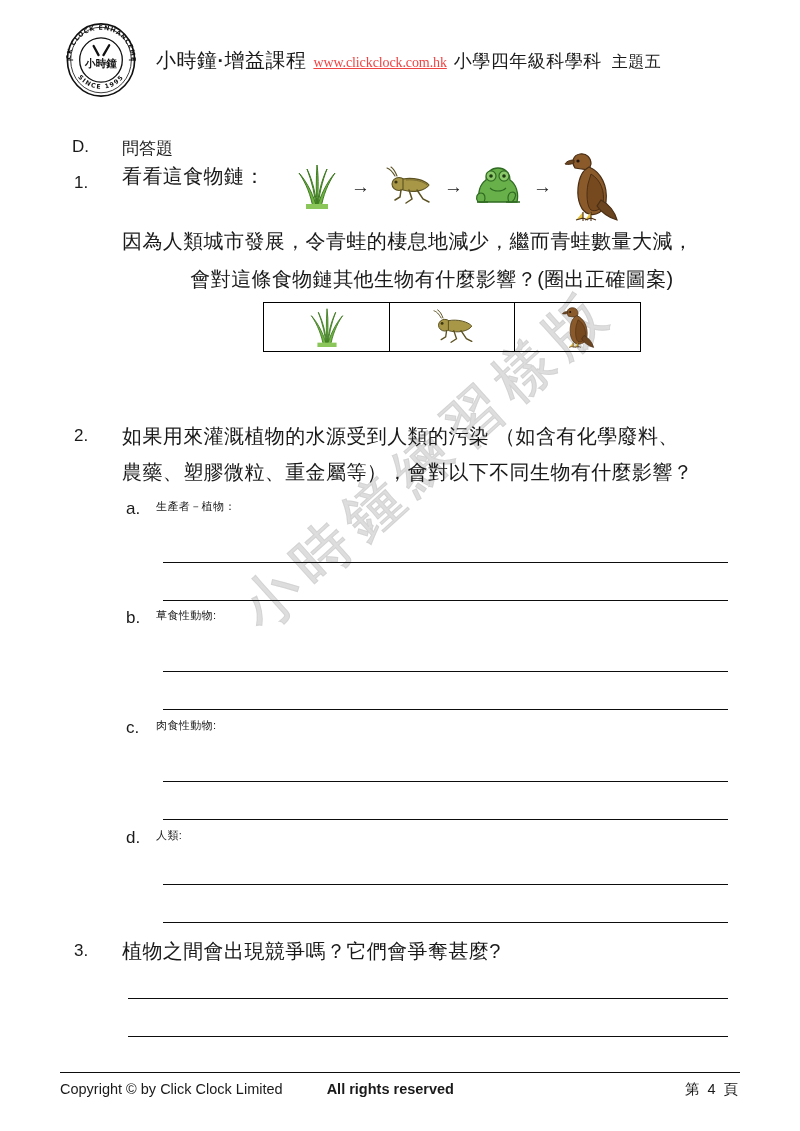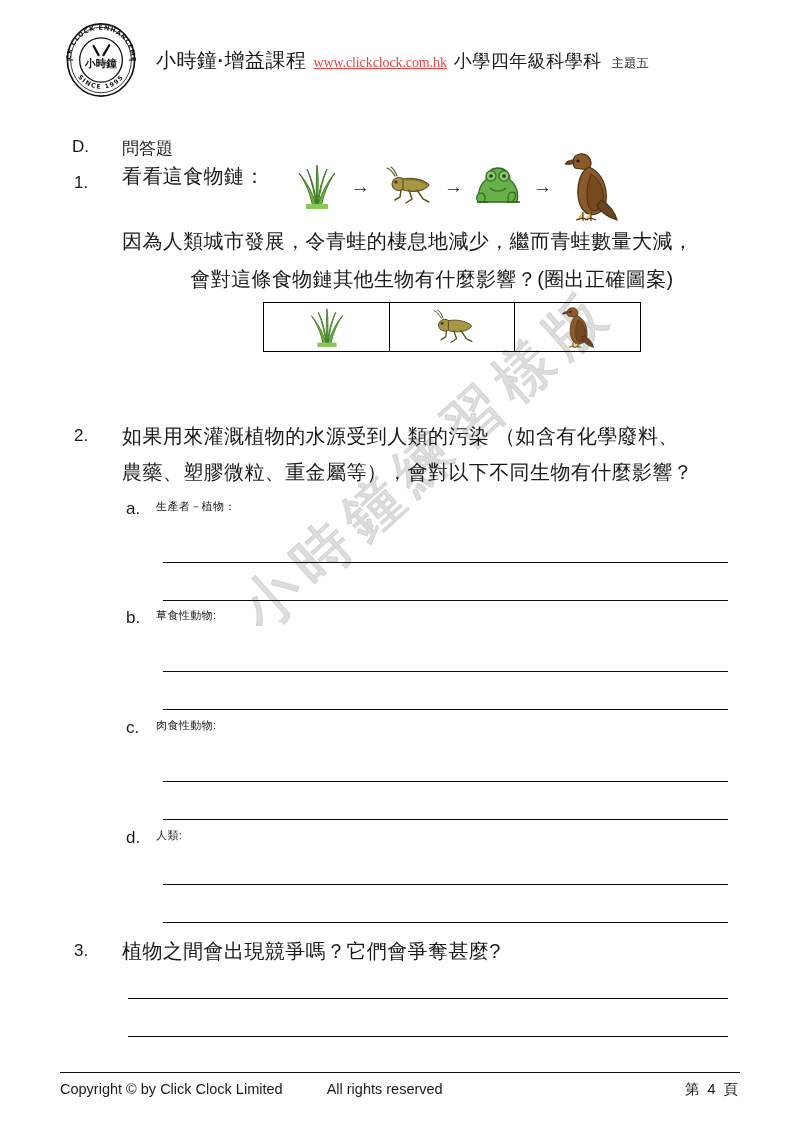--- a/index.html
+++ b/index.html
@@ -95,21 +95,21 @@
     font-size: 14px;
     font-family: Liberation Serif, serif;
     margin: 0 7px;
     letter-spacing: -.1px;
   }
   .subject {
     font-size: 18px;
     letter-spacing: .5px;
   }
   .topic {
-    font-size: 12px;
+    font-size: 16px;
     margin-left: 10px;
     letter-spacing: .5px;
   }
 
   
   .sec-label {
     position: absolute;
     font-size: 17px;
   }
   .num {
@@ -193,21 +193,21 @@
   .footer {
     position: absolute;
     left: 60px;
     top: 1080px;
     width: 680px;
     display: flex;
     align-items: baseline;
     font-size: 14.5px;
   }
   .footer .copyright { white-space: nowrap; }
-  .footer .rights { margin-left: 44px; white-space: nowrap; }
+  .footer .rights { margin-left: 44px; white-space: nowrap; font-weight: bold; }
   .footer .pageno {
     margin-left: auto;
     white-space: nowrap;
     letter-spacing: 2px;
   }
 </style>
 </head>
 <body>
 
 <div id="page">

